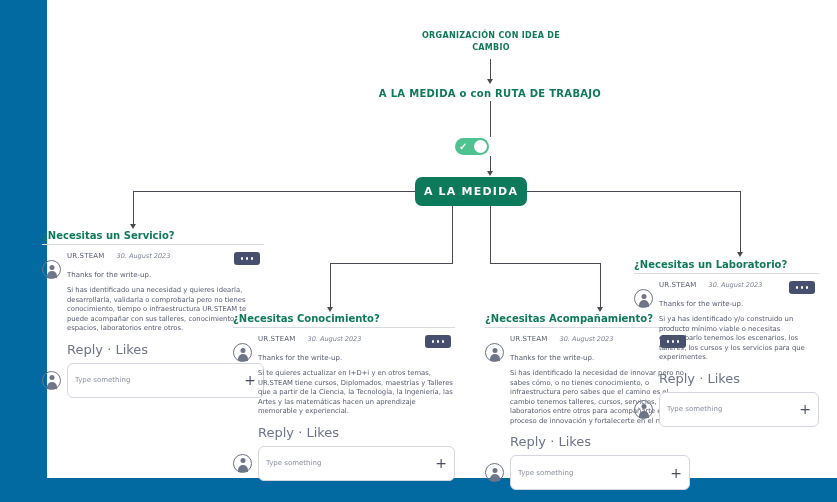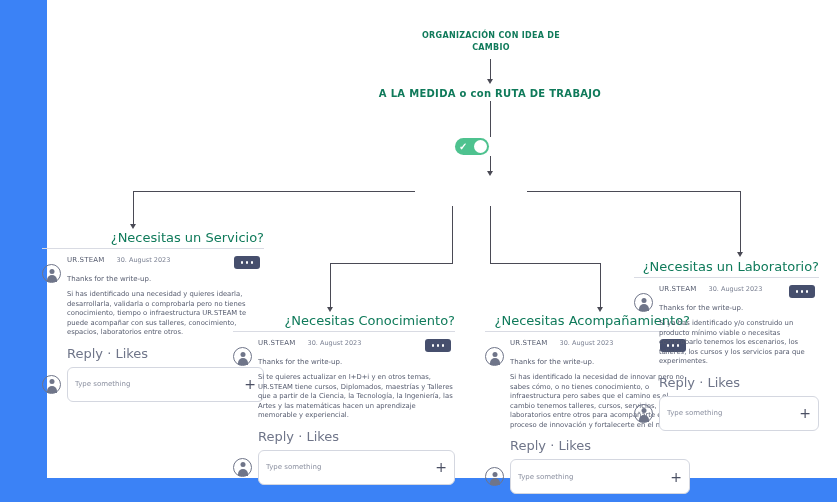--- a/index.html
+++ b/index.html
@@ -5,21 +5,21 @@
   html, body {
     margin: 0;
     padding: 0;
     background: #fdf8fa;
     font-family: "Liberation Sans", sans-serif;
   }
   #screen {
     position: relative;
     width: 837px;
     height: 502px;
-    background: #3b82f6;
+    background: #0369a1;
     overflow: hidden;
   }
   #canvas {
     position: absolute;
     left: 47px;
     top: 0px;
     width: 790px;
     height: 478px;
     background: #ffffff;
   }
@@ -100,25 +100,24 @@
     display: flex;
     align-items: center;
     justify-content: center;
   }
 
   
   .card { position: absolute; }
   .card-title {
     color: #0f7a5a;
     font-family: "DejaVu Sans", sans-serif;
-    font-weight: normal;
-    font-size: 13px;
+    font-weight: bold;
+    font-size: 10px;
     margin-bottom: 3px;
     white-space: nowrap;
-    text-align: right;
   }
   .card-divider {
     height: 1px;
     background: #d9dbe3;
     margin-bottom: 7px;
   }
   .card-body { position: relative; padding-left: 0; }
 
   .row-head { display: flex; align-items: flex-end; }
   .avatar {
@@ -152,20 +151,21 @@
   .author {
     font-family: "DejaVu Sans", sans-serif;
     font-size: 7px;
     color: #555b6e;
     letter-spacing: .2px;
   }
   .date {
     font-family: "DejaVu Sans", sans-serif;
     font-size: 6.5px;
     color: #7b8193;
+    font-style: italic;
   }
   .thanks {
     font-family: "DejaVu Sans", sans-serif;
     font-size: 7px;
     color: #555b6e;
     margin-top: 11px;
   }
   .paragraph {
     font-family: "DejaVu Sans", sans-serif;
     font-size: 6.8px;
@@ -242,20 +242,23 @@
     <div class="ln v" style="left:443px; top:101px; height:36px;"></div>
 
     <div id="toggle">
       <span class="chk">✓</span>
       <span class="knob"></span>
     </div>
 
     <div class="ln v" style="left:443px; top:156px; height:16px;"></div>
     <div class="arrow" style="left:439.5px; top:171px;"></div>
 
+    <div id="node-medida">
+      <span>A LA MEDIDA</span>
+    </div>
 
     <div class="ln h" style="left:86px; top:191px; width:282px;"></div>
     <div class="ln v" style="left:86px; top:191px; height:34px;"></div>
     <div class="arrow" style="left:82.5px; top:224px;"></div>
 
     <div class="ln h" style="left:480px; top:191px; height:1px; width:213px;"></div>
     <div class="ln v" style="left:693px; top:191px; height:62px;"></div>
     <div class="arrow" style="left:689.5px; top:252px;"></div>
 
     <div class="ln v" style="left:405px; top:206px; height:57px;"></div>

